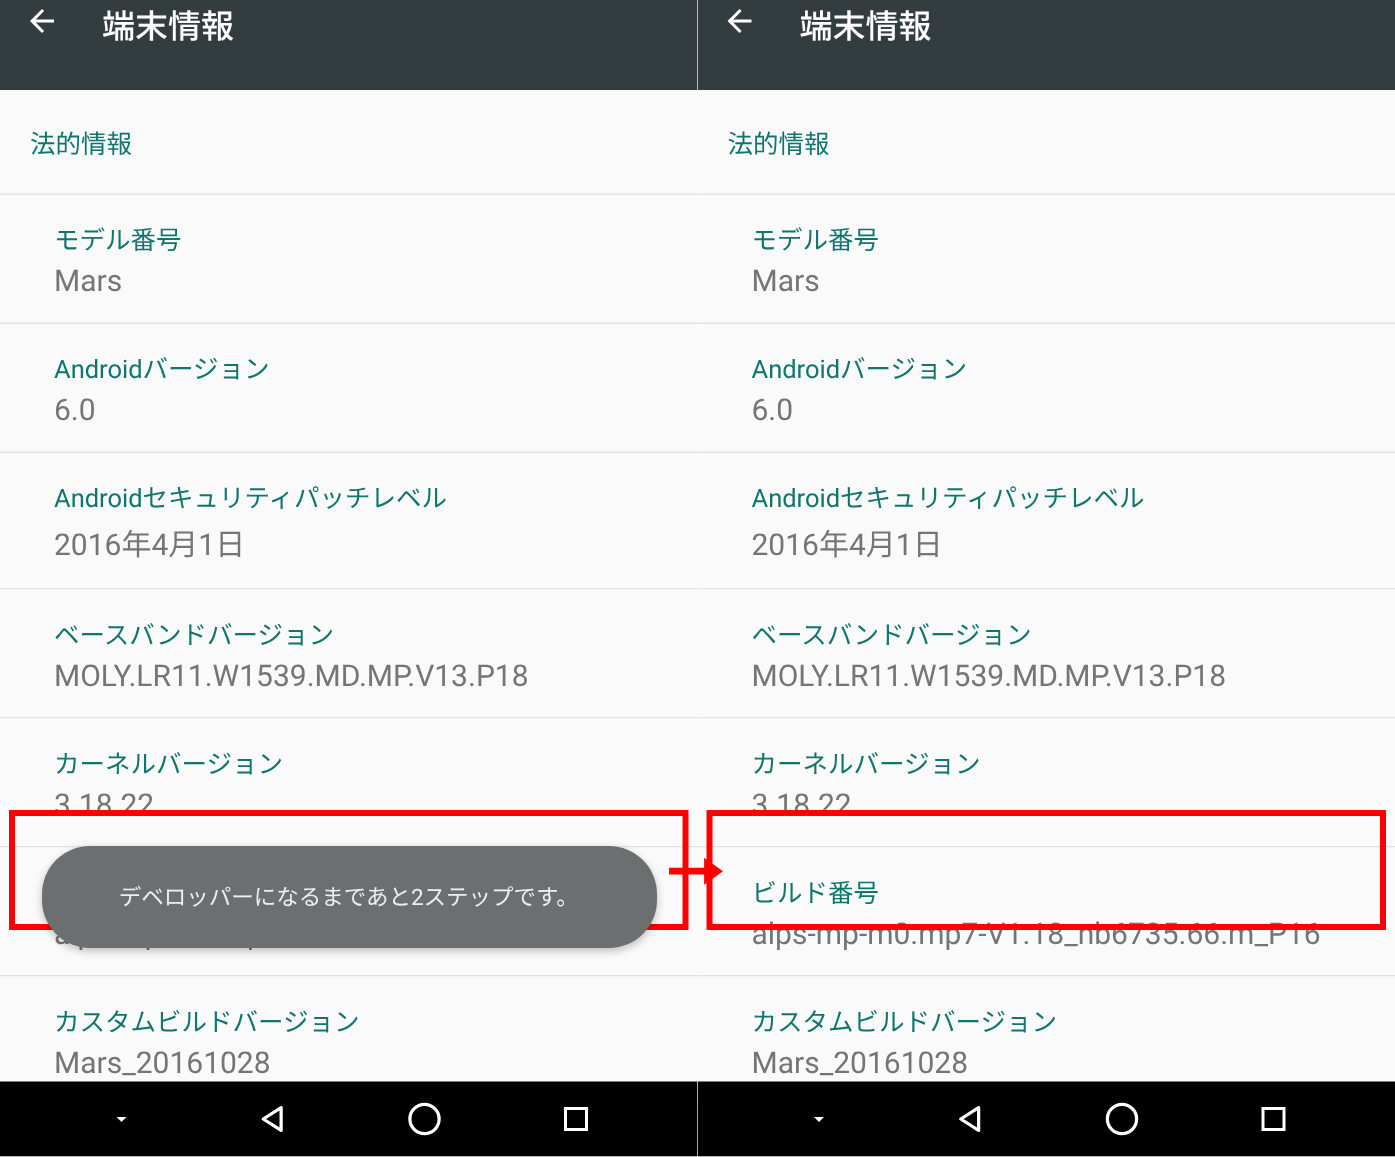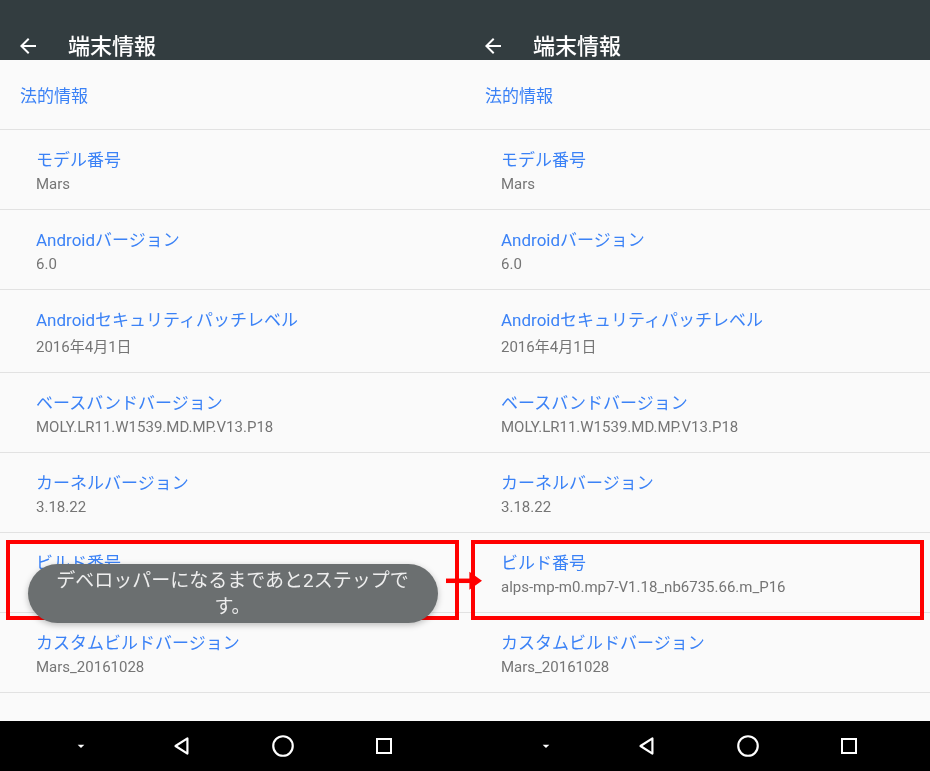--- a/index.html
+++ b/index.html
@@ -16,21 +16,21 @@
     height: 771px;
     position: relative;
     overflow: hidden;
     background: #fafafa;
   }
   .header {
     background: #333d40;
     color: #fff;
     height: 60px;
     display: flex;
-    align-items: flex-end;
+    align-items: flex-start;
     padding: 0 14px;
   }
   .back-arrow {
     width: 28px;
     height: 28px;
     display: flex;
     align-items: center;
     justify-content: center;
     margin-right: 26px;
   }
@@ -38,40 +38,40 @@
     font-size: 22px;
     font-weight: 500;
   }
   .list { background: #fafafa; }
   .row {
     padding: 16px 36px;
     border-bottom: 1px solid #e2e2e2;
     background: #fafafa;
   }
   .row.single { padding: 22px 20px; }
-  .label { font-size: 17px; color: #3b82f6; }
-  .value { font-size: 15px; color: #757575; margin-top: 4px; }
+  .label { font-size: 17px; color: #0f766e; }
+  .value { font-size: 20px; color: #757575; margin-top: 4px; }
   .highlight-box {
     position: absolute;
     border: 4px solid #ff0000;
     left: 6px;
     right: 6px;
     top: 540px;
     height: 80px;
     pointer-events: none;
   }
   .toast {
     position: absolute;
     left: 50%;
     transform: translateX(-50%);
     top: 564px;
     background: #6b6f70;
     color: #eee;
-    font-size: 19px;
-    padding: 4px 24px;
+    font-size: 15px;
+    padding: 24px 24px;
     border-radius: 32px;
     max-width: 410px;
     text-align: center;
     line-height: 1.35;
     box-shadow: 0 2px 6px rgba(0,0,0,.25);
   }
   .toast.wide { width: 410px; }
   .navbar {
     position: absolute;
     bottom: 0; left: 0; right: 0;

